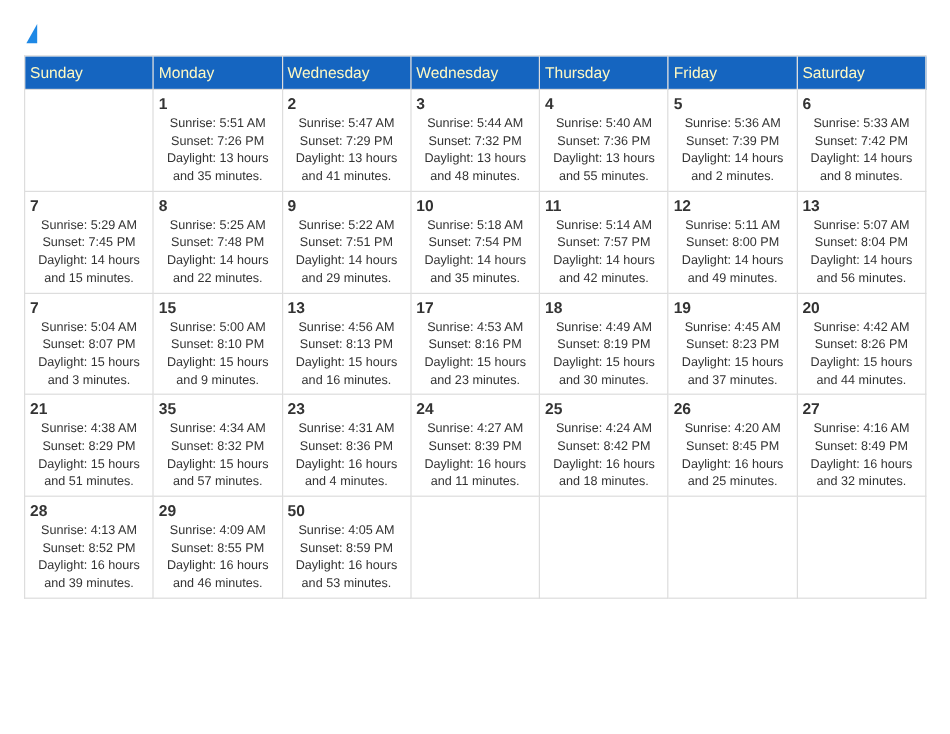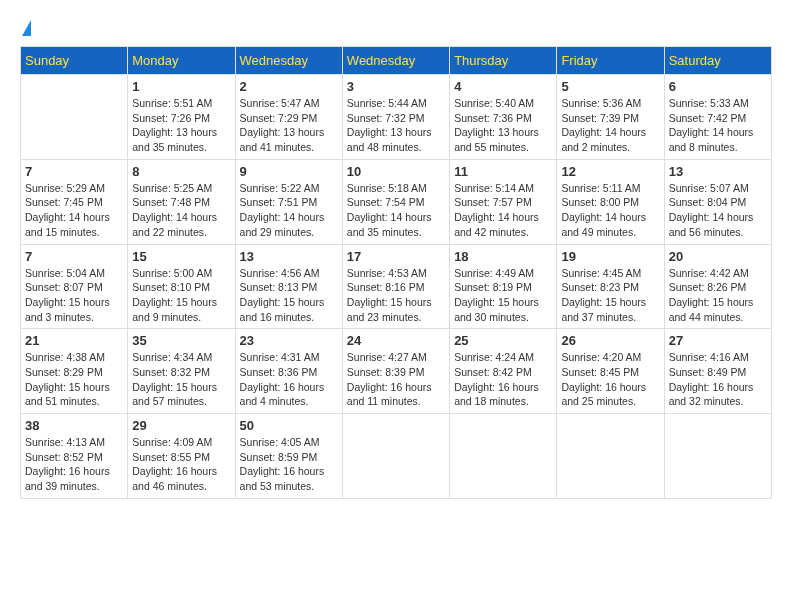--- a/index.html
+++ b/index.html
@@ -33,21 +33,21 @@
       font-size: 15px;
       color: #555;
     }
     .calendar {
       width: 100%;
       border-collapse: collapse;
       font-size: 11px;
     }
     .calendar th {
       background-color: #1565c0;
-      color: #fde047;
+      color: #fef9c3;
       padding: 6px 4px;
       text-align: left;
       font-size: 13px;
       font-weight: normal;
       border: 1px solid #ddd;
     }
     .calendar td {
       border: 1px solid #ddd;
       vertical-align: top;
       padding: 4px;
@@ -57,20 +57,21 @@
     .day-number {
       font-size: 13px;
       font-weight: bold;
       color: #333;
       margin-bottom: 2px;
     }
     .day-info {
       color: #333;
       font-size: 10.5px;
       line-height: 1.4;
+      text-align: center;
     }
   </style>
 </head>
 <body>
 
 <div class="header">
   <div class="logo">
     <div style="display:flex; align-items:center;">
       <span style="font-size:18px;font-weight:bold;color:#333;"></span>
       <span style="display:inline-block;width:0;height:0;border-left:9px solid transparent;border-right:0px solid transparent;border-bottom:16px solid #1e88e5;margin-left:2px;position:relative;top:0px;"></span>
@@ -208,21 +209,21 @@
           <div class="day-number">26</div>
           <div class="day-info">Sunrise: 4:20 AM<br>Sunset: 8:45 PM<br>Daylight: 16 hours<br>and 25 minutes.</div>
         </td>
         <td>
           <div class="day-number">27</div>
           <div class="day-info">Sunrise: 4:16 AM<br>Sunset: 8:49 PM<br>Daylight: 16 hours<br>and 32 minutes.</div>
         </td>
       </tr>
       <tr>
         <td>
-          <div class="day-number">38</div>
+          <div class="day-number">28</div>
           <div class="day-info">Sunrise: 4:13 AM<br>Sunset: 8:52 PM<br>Daylight: 16 hours<br>and 39 minutes.</div>
         </td>
         <td>
           <div class="day-number">29</div>
           <div class="day-info">Sunrise: 4:09 AM<br>Sunset: 8:55 PM<br>Daylight: 16 hours<br>and 46 minutes.</div>
         </td>
         <td>
           <div class="day-number">50</div>
           <div class="day-info">Sunrise: 4:05 AM<br>Sunset: 8:59 PM<br>Daylight: 16 hours<br>and 53 minutes.</div>
         </td>

